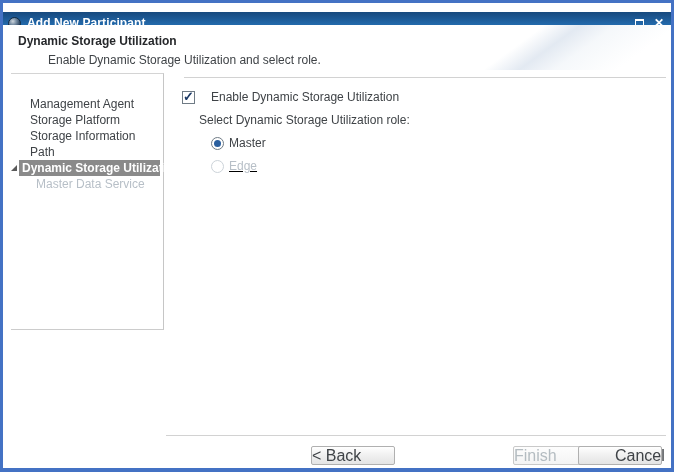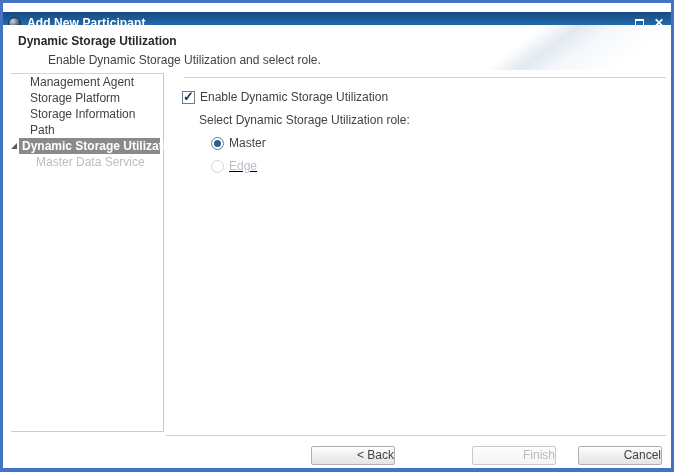--- a/index.html
+++ b/index.html
@@ -37,23 +37,23 @@
     position:absolute; right:-50px; top:-58px; width:300px; height:130px;
     border-radius:50%;
     background:linear-gradient(150deg, rgba(255,255,255,0) 42%, rgba(208,219,233,.6) 50%, rgba(244,247,250,.9) 58%, rgba(255,255,255,0) 72%);
     transform:rotate(-6deg);
   }
   .header-title { position:absolute; left:15px; top:9px; font-size:12px; font-weight:bold; color:#26282b; }
   .header-subtitle { position:absolute; left:21px; top:28px; font-size:12px; color:#3f4347;margin-left:24px; }
 
   
   .sidebar {
-    position:absolute; left:8px; top:70px; width:153px; height:359px;
+    position:absolute; left:8px; top:70px; width:153px; height:257px;
     border-top:1px solid #d4d4d4; border-right:1px solid #c6c6c6; border-bottom:1px solid #cccccc;
-    background:#fff; padding-top:0;
+    background:#fff; padding-top:22px;
   }
   .content-top-divider { position:absolute; left:181px; right:5px; top:74px; height:1px; background:#d2d2d2; }
   .buttons-divider { position:absolute; left:163px; right:5px; top:432px; height:1px; background:#d2d2d2; }
 
   
   .side-item {
     position:relative; height:16px; line-height:16px; font-size:12px; color:#3f4347;
     padding-left:19px; white-space:nowrap; cursor:default;
   }
   .side-item.selected {
@@ -66,47 +66,47 @@
     position:absolute; left:-8px; top:5px; width:0; height:0;
     border-bottom:6px solid #5a5a5a; border-left:6px solid transparent;
   }
 
   
   .checkbox-row { position:absolute; left:179px; top:87px; display:flex; align-items:center; }
   .checkbox {
     width:13px; height:13px; background:#fff; border:1px solid #6f7b85;
     color:#1c3a66; font-size:13px; font-weight:bold; line-height:10px; text-align:center;
   }
-  .checkbox-label { font-size:12px; color:#3f4347; margin-left:5px;text-align:right; }
+  .checkbox-label { font-size:12px; color:#3f4347; margin-left:16px;text-align:right; }
 
   .role-label { position:absolute; left:196px; top:110px; font-size:12px; color:#3f4347; }
 
   .radio-row { position:absolute; display:flex; align-items:center; }
   .radio-row.master { left:208px; top:133px; }
   .radio-row.edge   { left:208px; top:156px;text-decoration:underline; }
   .radio {
     width:13px; height:13px; border-radius:50%; background:#fff; border:1px solid #6f7b85;
     display:flex; align-items:center; justify-content:center;
   }
   .radio .dot { width:7px; height:7px; border-radius:50%; background:#2a5f9f; }
   .radio.disabled { border-color:#ccd3d9; }
   .radio-label { font-size:12px; color:#3f4347; margin-left:5px;text-align:center; }
   .radio-label.disabled { color:#b7bfc7; }
 
   
   .btn {
     position:absolute; top:443px; width:84px; height:19px;
     border:1px solid #b0b0b0; border-radius:2px;
     background:linear-gradient(180deg,#ffffff 0%, #f1f1f1 45%, #e4e4e4 100%);
-    font-family:"Liberation Sans", sans-serif; font-size:12px; color:#3f4347;
-    text-align:right; line-height:17px; cursor:default;
+    font-family:"Liberation Sans", sans-serif; font-size:16px; color:#3f4347;
+    text-align:left; line-height:17px; cursor:default;
   }
   .btn-back   { left:308px; }
   .btn-next   { left:404px;margin-top:36px; }
-  .btn-finish { left:469px; color:#b4bcc1; border-color:#c9c9c9;
+  .btn-finish { left:510px; color:#b4bcc1; border-color:#c9c9c9;
                 background:linear-gradient(180deg,#fdfdfd 0%, #f4f4f4 100%); }
   .btn-cancel { left:575px;padding-left:36px; }
 </style>
 </head>
 <body>
 
 <div class="window">
 
   <div class="titlebar">
     <span class="app-icon"></span>

